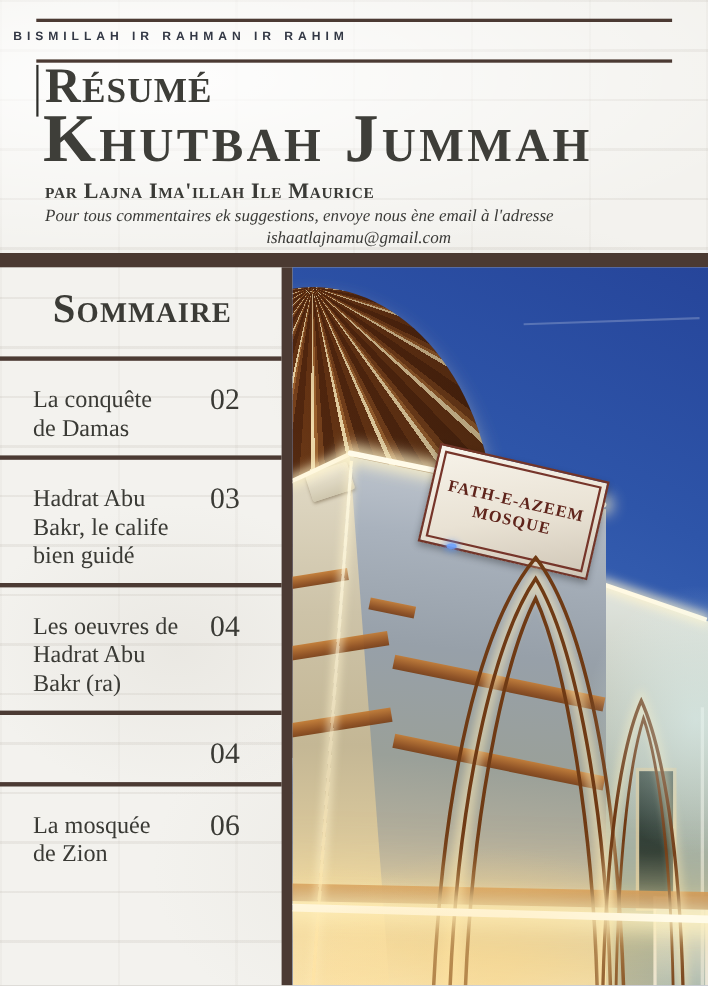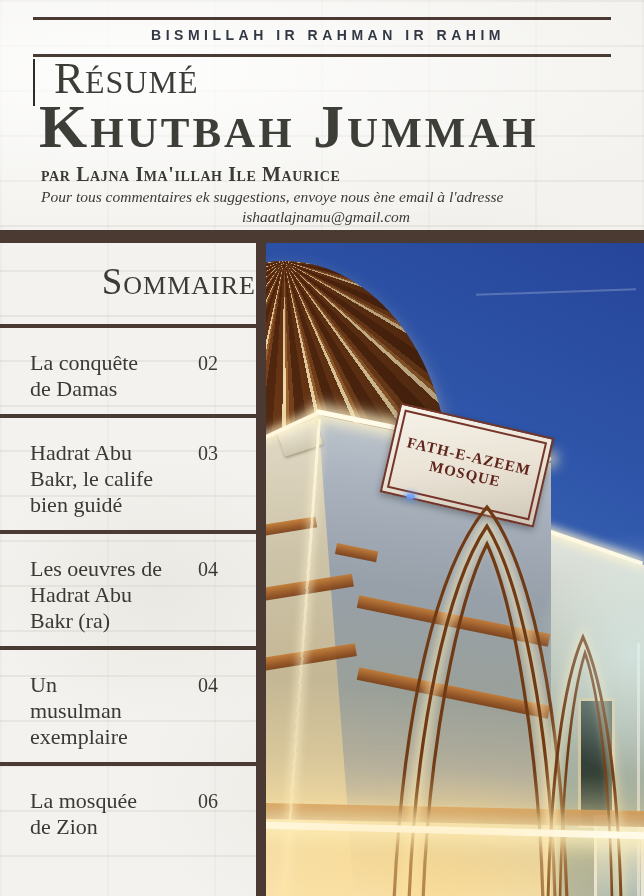--- a/index.html
+++ b/index.html
@@ -16,54 +16,54 @@
       radial-gradient(300px 220px at 55% 88%, rgba(210,206,196,.22), rgba(210,206,196,0) 72%),
       repeating-linear-gradient(180deg, rgba(150,140,128,.12) 0 2px, rgba(0,0,0,0) 2px 45px),
       repeating-linear-gradient(90deg, rgba(150,140,128,.06) 0 2px, rgba(0,0,0,0) 2px 107px);
   }
 
   
   .rule{ position:absolute; left:33px; right:33px; height:3px; background:#4b3a33; }
   .rule-top{ top:17px; }
   .rule-2{ top:54px; }
   .bismillah{
-    position:absolute; top:27px; left:0; right:0; text-align:center;
+    position:absolute; top:27px; left:0; right:0; text-align:left;
     font-family:"Liberation Sans","DejaVu Sans",sans-serif;
-    font-size:14px; font-weight:bold; letter-spacing:4.5px; color:#333845;padding-left:12px;
+    font-size:11px; font-weight:bold; letter-spacing:4.5px; color:#333845;padding-left:12px;
   }
   .vrule{ position:absolute; left:33px; top:59px; width:2px; height:47px; background:#2c2c28; }
   .title-small{
-    position:absolute; left:54px; top:56px; font-size:45px; line-height:1;
-    font-variant:small-caps; font-weight:normal; letter-spacing:1px; color:#3d3d38;
+    position:absolute; left:41px; top:56px; font-size:45px; line-height:1;
+    font-variant:small-caps; font-weight:bold; letter-spacing:1px; color:#3d3d38;
   }
   .title-main{
     position:absolute; left:39px; top:95px; font-size:62px; line-height:1;
     font-variant:small-caps; font-weight:bold; letter-spacing:3px; color:#3e3e39; white-space:nowrap;
   }
   .byline{
     position:absolute; left:41px; top:163px; font-size:20px;
     font-variant:small-caps; font-weight:bold; letter-spacing:.6px; color:#3a3a36;text-align:right;
   }
   .note-line{ position:absolute; left:41px; width:570px; font-style:italic; font-weight:500;
     font-size:15.5px; color:#3a3a37; }
   .note-1{ top:188px; }
   .note-2{ top:208px;text-align:center; }
   .top-bar{ position:absolute; left:0; right:0; top:230px; height:13px; background:#4b3a32; }
 
   
   .sommaire{ position:absolute; left:0; top:243px; width:256px; height:653px; }
   .sommaire-title{
-    padding-top:20px; text-align:right; font-size:37px; line-height:1;
-    font-variant:small-caps; font-weight:normal; letter-spacing:1px; color:#3b3b36;
+    padding-top:20px; text-align:left; font-size:37px; line-height:1;
+    font-variant:small-caps; font-weight:bold; letter-spacing:1px; color:#3b3b36;padding-left:48px;
   }
   .toc{ position:absolute; top:81px; left:0; right:0; list-style:none; }
   .toc-item{ display:flex; align-items:flex-start; border-top:4px solid #4b3a33;
     padding:22px 38px 12px 30px; }
   .toc-label{ font-size:22px; line-height:26px; color:#3a3a35; white-space:pre-line; }
-  .toc-page{ margin-left:auto; font-size:20px; line-height:27px; color:#3a3a35; }
+  .toc-page{ margin-left:auto; font-size:27px; line-height:27px; color:#3a3a35; }
 
   
   .photo-divider{ position:absolute; left:256px; top:243px; width:10px; height:653px; background:#4b3a33; }
   .photo{
     position:absolute; left:266px; top:243px; width:378px; height:653px; overflow:hidden;
     background:linear-gradient(205deg,#26459a 0%,#2e55a9 30%,#3c67b7 55%,#5d86c8 80%,#7fa3d6 100%);
   }
   .photo *{ position:absolute; }
 
   .contrail{ left:210px; top:48px; width:160px; height:2px; background:rgba(255,255,255,.22); transform:rotate(-2deg); }
@@ -174,23 +174,20 @@
 bien guidé</span>
         <span class="toc-page">03</span>
       </li>
       <li class="toc-item">
         <span class="toc-label">Les oeuvres de
 Hadrat Abu
 Bakr (ra)</span>
         <span class="toc-page">04</span>
       </li>
       <li class="toc-item">
-        <span class="toc-label">Un
-musulman
-exemplaire</span>
         <span class="toc-page">04</span>
       </li>
       <li class="toc-item">
         <span class="toc-label">La mosquée
 de Zion</span>
         <span class="toc-page">06</span>
       </li>
     </ul>
   </aside>
 

